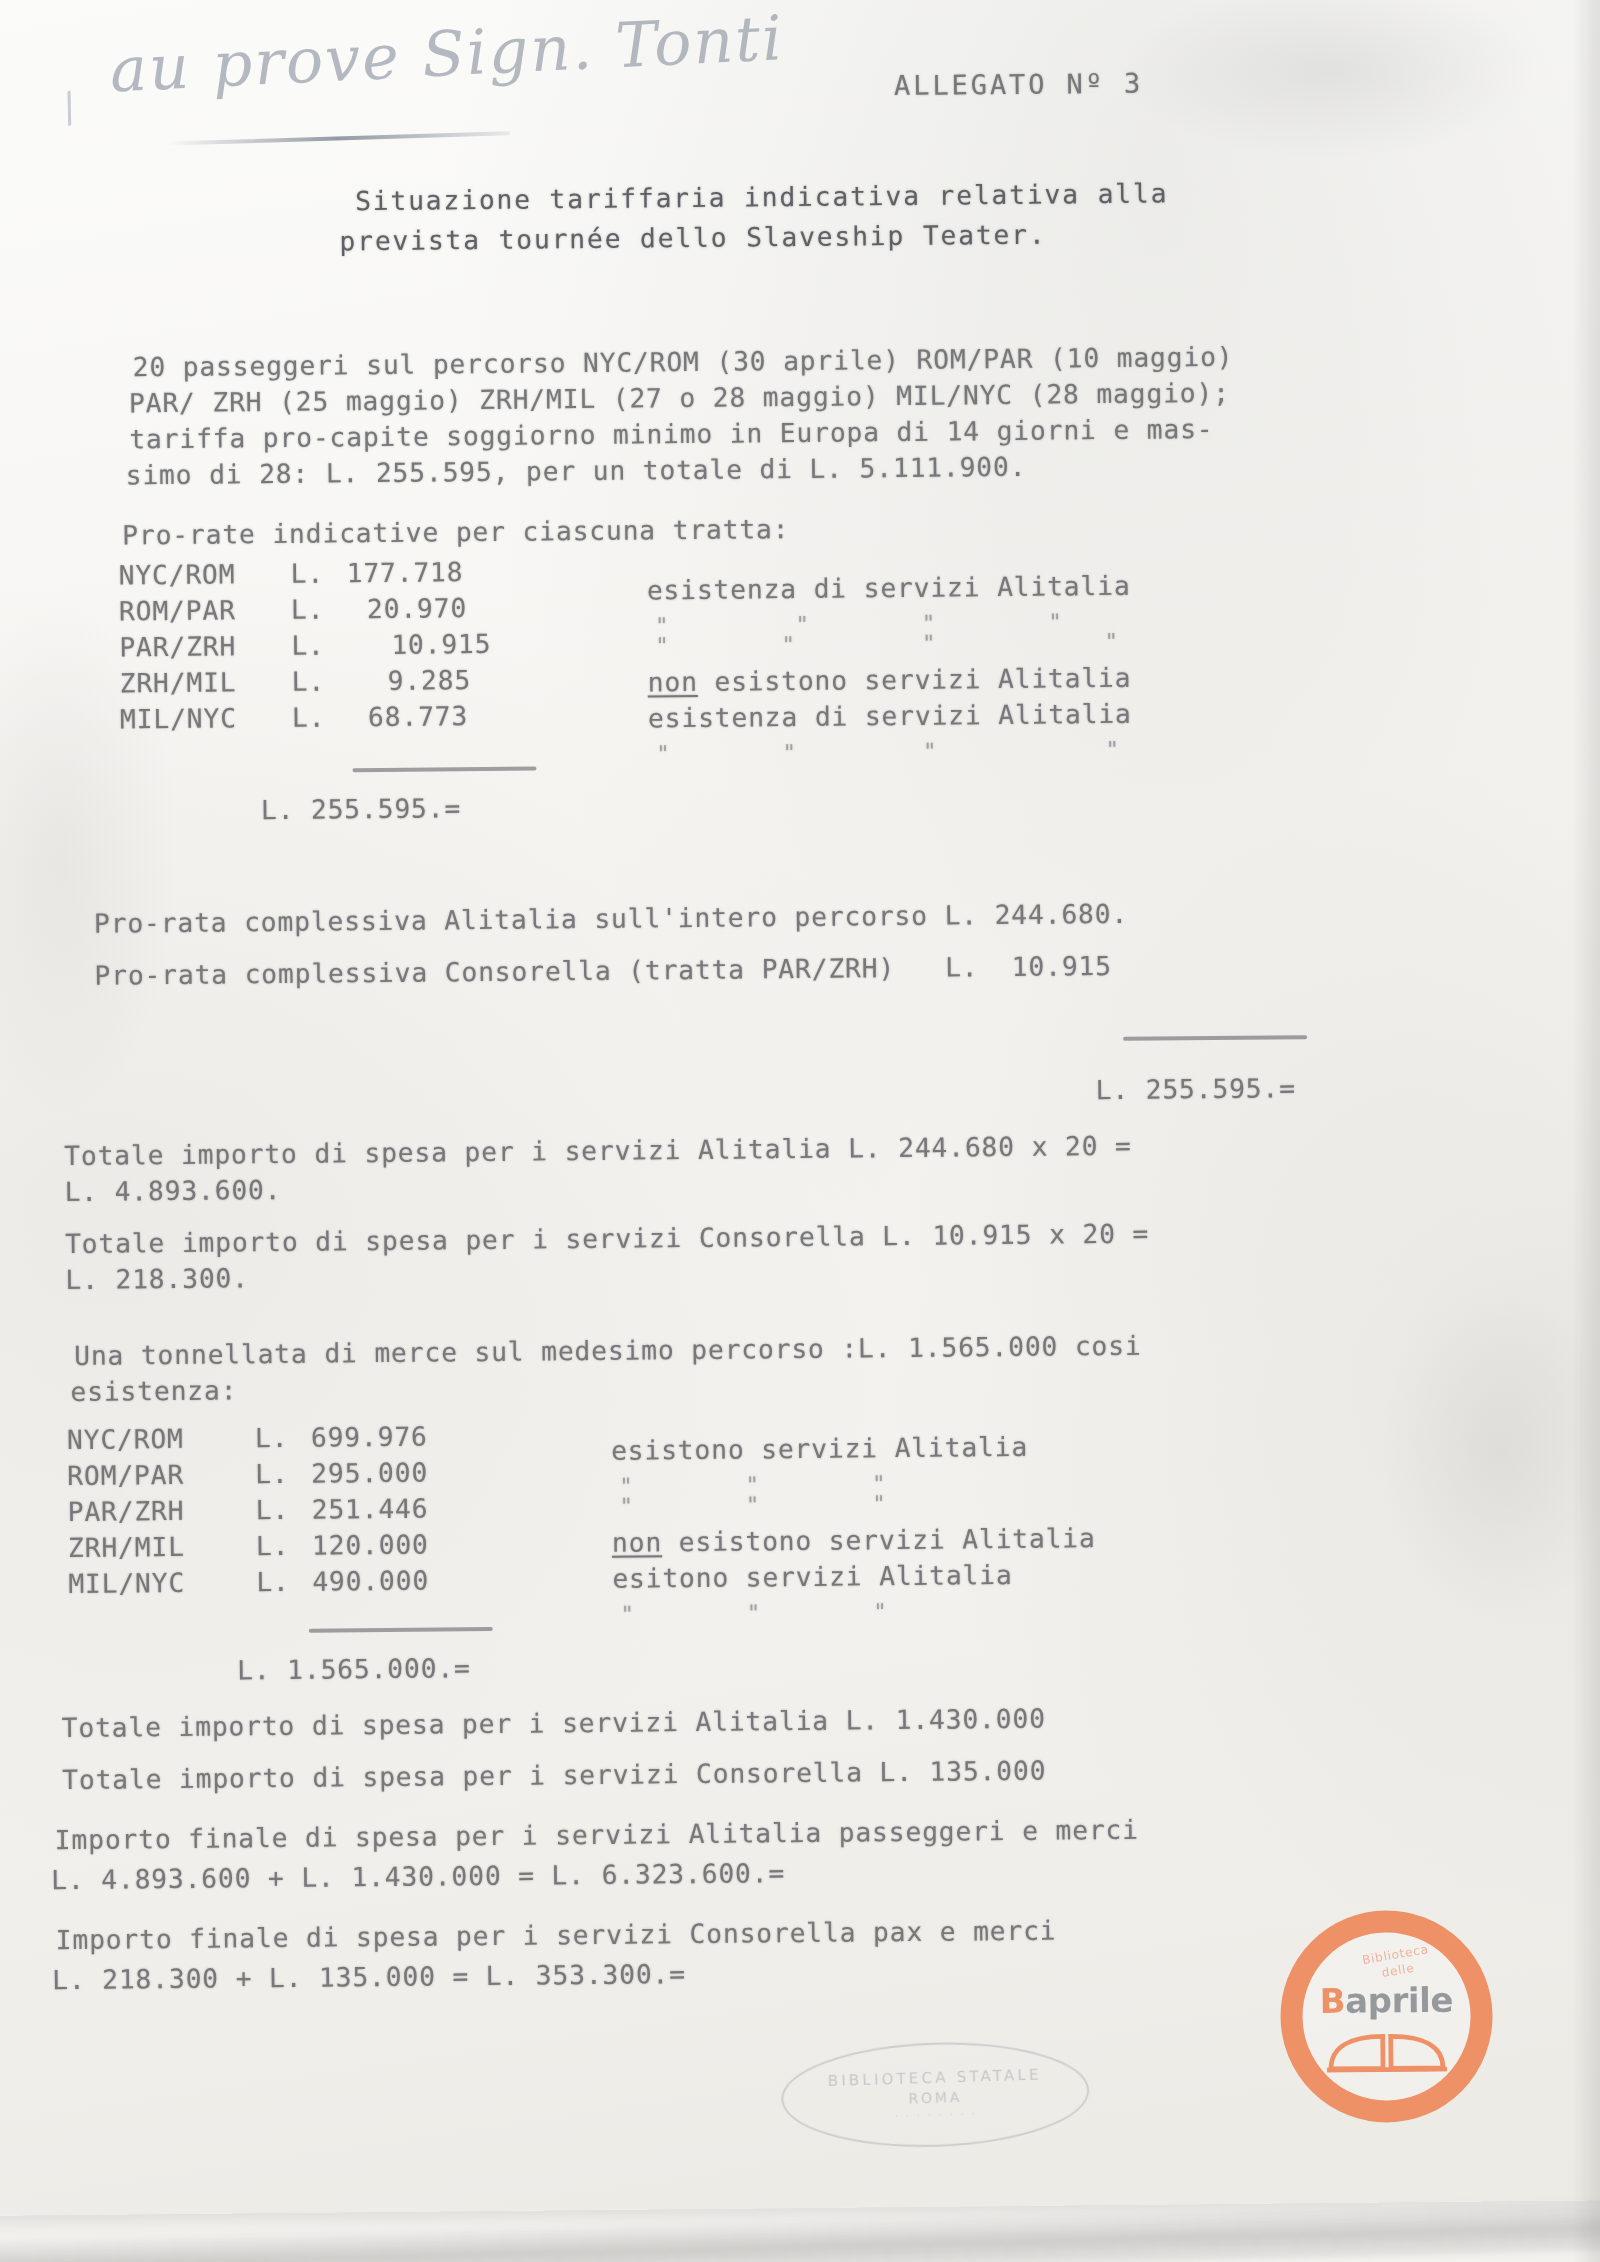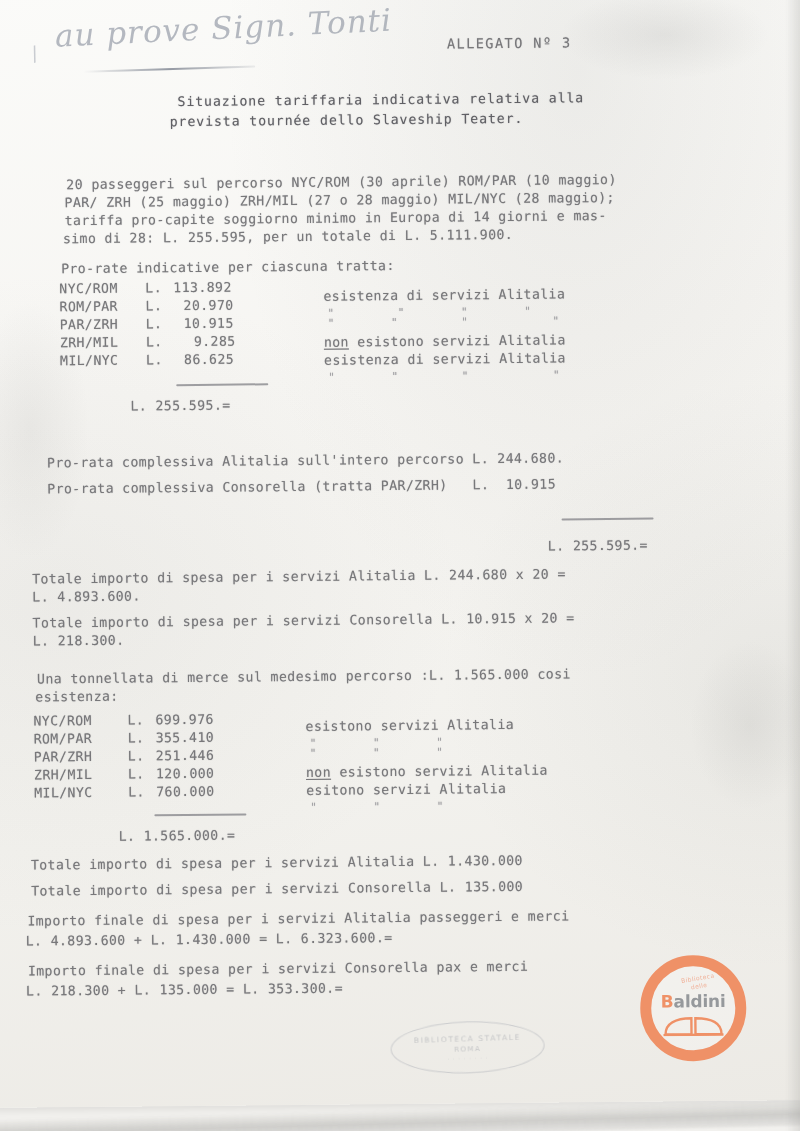--- a/index.html
+++ b/index.html
@@ -156,37 +156,37 @@
 
     <div class="t" style="left:70px;top:174px;">20 passeggeri sul percorso NYC/ROM (30 aprile) ROM/PAR (10 maggio)</div>
     <div class="t" style="left:68px;top:192px;">PAR/ ZRH (25 maggio) ZRH/MIL (27 o 28 maggio) MIL/NYC (28 maggio);</div>
     <div class="t" style="left:68px;top:210px;">tariffa pro-capite soggiorno minimo in Europa di 14 giorni e mas-</div>
     <div class="t" style="left:66px;top:228px;">simo di 28: L. 255.595, per un totale di L. 5.111.900.</div>
 
     <div class="t" style="left:64px;top:258px;">Pro-rate indicative per ciascuna tratta:</div>
 
     <div class="t" style="left:62px;top:278px;">NYC/ROM</div>
     <div class="t" style="left:148px;top:278px;">L.</div>
-    <div class="t" style="left:176px;top:278px;">113.892</div>
+    <div class="t" style="left:176px;top:278px;">177.718</div>
 
     <div class="t" style="left:62px;top:296px;">ROM/PAR</div>
     <div class="t" style="left:148px;top:296px;">L.</div>
     <div class="t" style="left:186px;top:296px;">20.970</div>
 
     <div class="t" style="left:62px;top:314px;">PAR/ZRH</div>
     <div class="t" style="left:148px;top:314px;">L.</div>
-    <div class="t" style="left:186px;top:314px;">10.915</div>
+    <div class="t" style="left:198px;top:314px;">10.915</div>
 
     <div class="t" style="left:62px;top:332px;">ZRH/MIL</div>
     <div class="t" style="left:148px;top:332px;">L.</div>
     <div class="t" style="left:196px;top:332px;">9.285</div>
 
     <div class="t" style="left:62px;top:350px;">MIL/NYC</div>
     <div class="t" style="left:148px;top:350px;">L.</div>
-    <div class="t" style="left:186px;top:350px;">86.625</div>
+    <div class="t" style="left:186px;top:350px;">68.773</div>
 
     <div class="t" style="left:326px;top:288px;">esistenza di servizi Alitalia</div>
     <div class="t faint" style="left:330px;top:306px;font-size:11px;">"         "        "        "</div>
     <div class="t faint" style="left:330px;top:316px;font-size:11px;">"        "         "            "</div>
 
     <div class="t" style="left:326px;top:334px;"><span class="u">non</span> esistono servizi Alitalia</div>
 
     <div class="t" style="left:326px;top:352px;">esistenza di servizi Alitalia</div>
     <div class="t faint" style="left:330px;top:370px;font-size:11px;">"        "         "            "</div>
 
@@ -205,33 +205,33 @@
 
     <div class="t" style="left:36px;top:668px;">Una tonnellata di merce sul medesimo percorso :L. 1.565.000 cosi</div>
     <div class="t" style="left:34px;top:686px;">esistenza:</div>
 
     <div class="t" style="left:32px;top:710px;">NYC/ROM</div>
     <div class="t" style="left:126px;top:710px;">L.</div>
     <div class="t" style="left:154px;top:710px;">699.976</div>
 
     <div class="t" style="left:32px;top:728px;">ROM/PAR</div>
     <div class="t" style="left:126px;top:728px;">L.</div>
-    <div class="t" style="left:154px;top:728px;">355.410</div>
+    <div class="t" style="left:154px;top:728px;">295.000</div>
 
     <div class="t" style="left:32px;top:746px;">PAR/ZRH</div>
     <div class="t" style="left:126px;top:746px;">L.</div>
     <div class="t" style="left:154px;top:746px;">251.446</div>
 
     <div class="t" style="left:32px;top:764px;">ZRH/MIL</div>
     <div class="t" style="left:126px;top:764px;">L.</div>
     <div class="t" style="left:154px;top:764px;">120.000</div>
 
     <div class="t" style="left:32px;top:782px;">MIL/NYC</div>
     <div class="t" style="left:126px;top:782px;">L.</div>
-    <div class="t" style="left:154px;top:782px;">760.000</div>
+    <div class="t" style="left:154px;top:782px;">490.000</div>
 
     <div class="t" style="left:304px;top:718px;">esistono servizi Alitalia</div>
     <div class="t faint" style="left:308px;top:736px;font-size:11px;">"        "        "</div>
     <div class="t faint" style="left:308px;top:746px;font-size:11px;">"        "        "</div>
 
     <div class="t" style="left:304px;top:764px;"><span class="u">non</span> esistono servizi Alitalia</div>
 
     <div class="t" style="left:304px;top:782px;">esitono servizi Alitalia</div>
     <div class="t faint" style="left:308px;top:800px;font-size:11px;">"        "        "</div>
 
@@ -249,21 +249,21 @@
     <div class="stamp" style="left:386px;top:1022px;">
       <div class="stamp-t1">BIBLIOTECA STATALE</div>
       <div class="stamp-t2">ROMA</div>
       <div class="stamp-t3">· · · · · · · ·</div>
     </div>
 
     <div class="logo" style="left:636px;top:958px;">
       <div class="logo-inner">
         <div class="logo-top">Biblioteca
 delle</div>
-        <div class="logo-name"><span>B</span><span style="color:#8f9296;">aldini</span></div>
+        <div class="logo-name"><span>B</span><span style="color:#8f9296;">aprile</span></div>
         <div class="logo-book">
           <svg width="62" height="22" viewBox="0 0 62 22" aria-hidden="true">
             <path d="M3 20 C3 9, 13 4, 29 4 L29 20 Z" fill="none" stroke="#f08a5d" stroke-width="2.4"></path>
             <path d="M59 20 C59 9, 49 4, 33 4 L33 20 Z" fill="none" stroke="#f08a5d" stroke-width="2.4"></path>
             <line x1="1" y1="20.6" x2="61" y2="20.6" stroke="#f08a5d" stroke-width="2.4"></line>
           </svg>
         </div>
       </div>
     </div>
 

